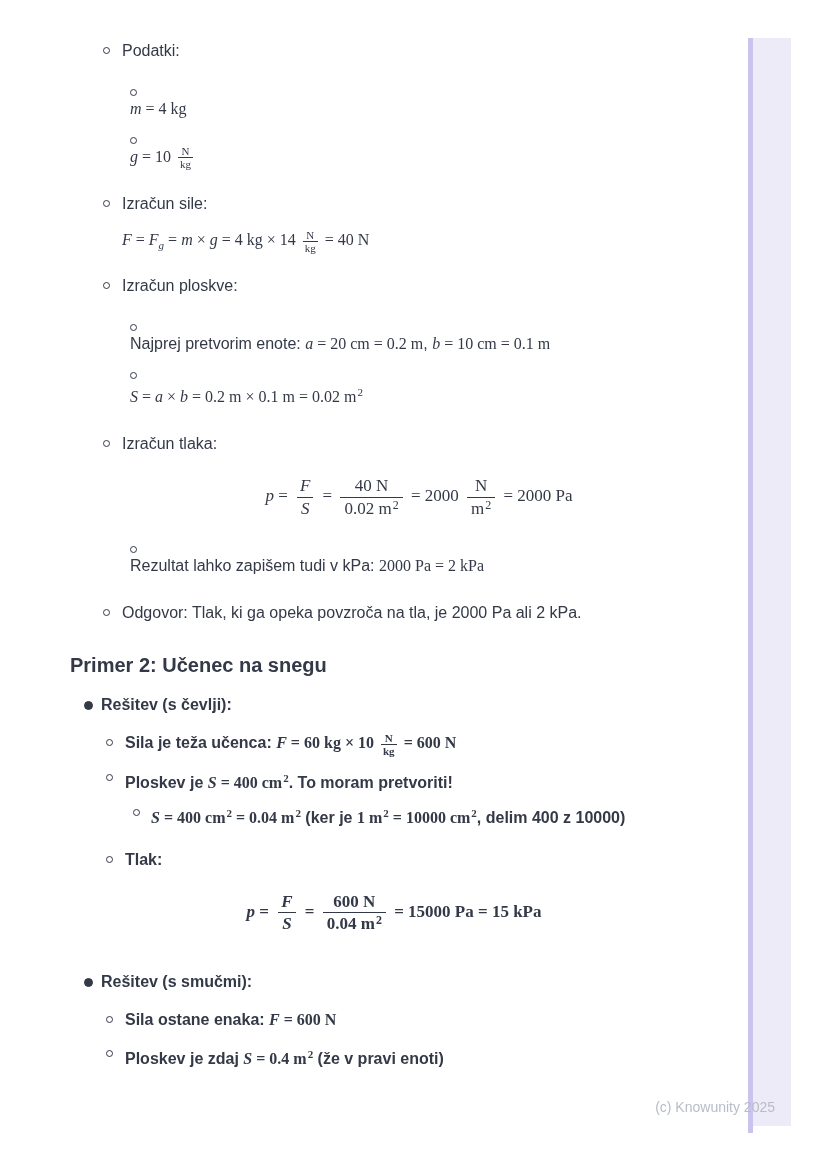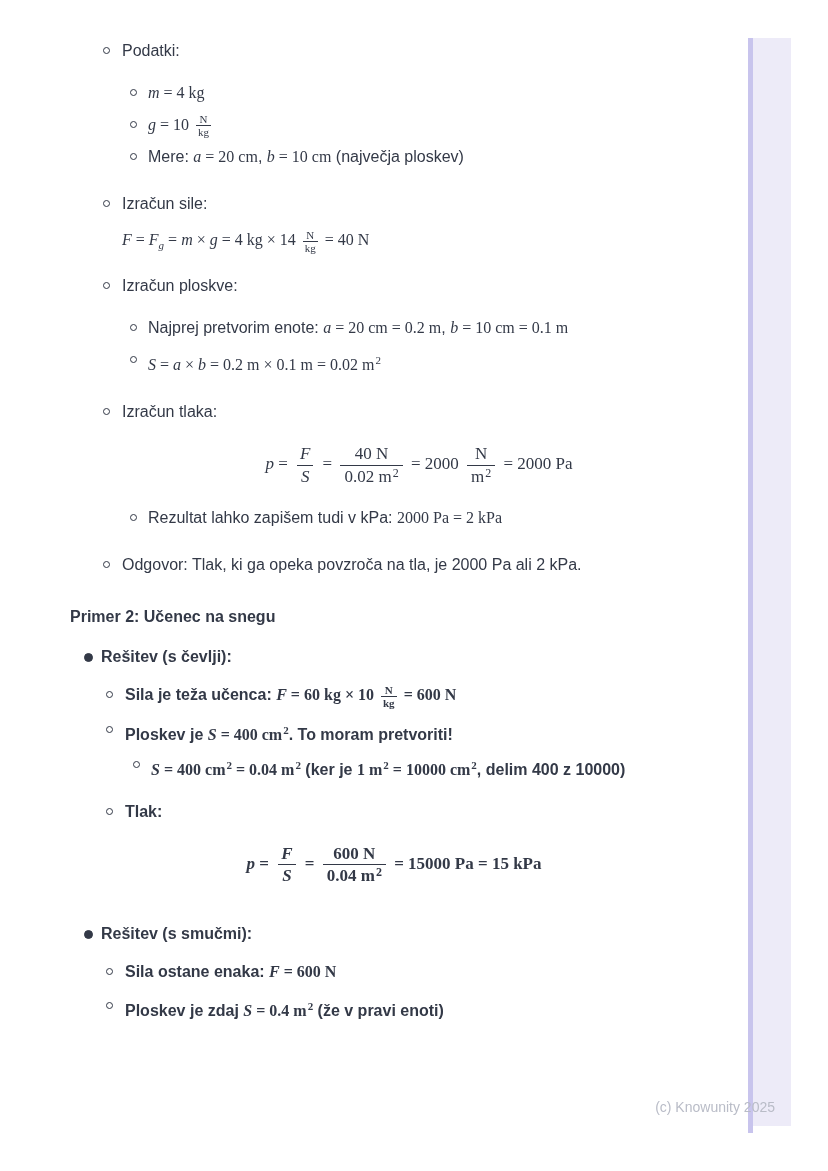--- a/index.html
+++ b/index.html
@@ -22,21 +22,21 @@
   .bullet { flex:0 0 auto; border-radius:50%; margin-top:9px; }
   .bullet.hollow { width:5px; height:5px; border:1.5px solid #333947; }
   .bullet.disc   { width:7px; height:7px; background:#333947; border:1px solid #333947; }
 
   
   .lvlB-top { margin-left:33px; }
   .lvlB-top > li { margin-bottom:15px; }
   .lvlB-top > li > .bullet { margin-right:12px; }
 
   .lvlC { margin-top:16px; }
-  .lvlC > li { margin-bottom:6px; margin-left:8px; }
+  .lvlC > li { margin-bottom:6px; margin-left:8px;flex-direction:column; }
   .lvlC > li > .bullet { margin-right:11px; }
 
   .lvlA { margin-left:14px; margin-top:14px; }
   .lvlA > li { margin-bottom:8px; }
   .lvlA > li > .bullet { margin-right:8px; }
 
   .lvlB-nested { margin-top:12px; margin-left:5px;font-weight:bold; }
   .lvlB-nested > li { margin-bottom:8px; }
   .lvlB-nested > li > .bullet { margin-right:12px; }
 
@@ -61,21 +61,21 @@
 
   .inline-formula { margin-top:10px; }
   .display-math {
     margin:18px 0 18px 52px; width:490px; text-align:center;
     font-family:"Liberation Serif", serif; font-size:17px; line-height:1.2;
     white-space:nowrap;
   }
   .display-math .msup { font-size:12px; vertical-align:5px; }
 
   
-  .section-title { font-size:16px; font-weight:700; margin:26px 0 0 0; line-height:26px; }
+  .section-title { font-size:20px; font-weight:700; margin:26px 0 0 0; line-height:26px; }
   .body-paragraph { margin:12px 0 0 0; width:660px; text-align:justify; line-height:32px; }
 
   
   .footer-credit {
     position:absolute; top:1100px; right:53px;
     font-size:14px; line-height:14px; color:#b9bcc7; z-index:3;
   }
   .strip-line { position:absolute; left:748px; top:38px; width:5px; height:1095px;
     background:#c8c4ed; z-index:1; }
   .strip-fill { position:absolute; left:753px; top:38px; width:38px; height:1088px;
@@ -96,24 +96,20 @@
           <li>
             <span class="bullet hollow"></span>
             <div class="li-body"><span><span class="mi">m</span><span class="mr"> = 4 kg</span></span></div>
           </li>
           <li>
             <span class="bullet hollow"></span>
             <div class="li-body"><span><span class="mi">g</span><span class="mr"> = 10 </span><span class="frac small">
                     <span class="num"><span class="mr">N</span></span>
                     <span class="den"><span class="mr">kg</span></span>
                   </span></span></div>
-          </li>
-          <li>
-            <span class="bullet hollow"></span>
-            <div class="li-body"><span><span class="mtxt">Mere: </span><span class="mi">a</span><span class="mr"> = 20 cm</span><span class="mtxt">, </span><span class="mi">b</span><span class="mr"> = 10 cm</span><span class="mtxt"> (največja ploskev)</span></span></div>
           </li>
         </ul>
       </div>
     </li>
 
     <li>
       <span class="bullet hollow"></span>
       <div class="li-body">
         <div class="line">Izračun sile:</div>
         <div class="inline-formula"><span class="mi">F</span><span class="mr"> = </span><span class="mi">F</span><span class="msub">g</span><span class="mr"> = </span><span class="mi">m</span><span class="mr"> × </span><span class="mi">g</span><span class="mr"> = 4 kg × 14 </span><span class="frac small">

